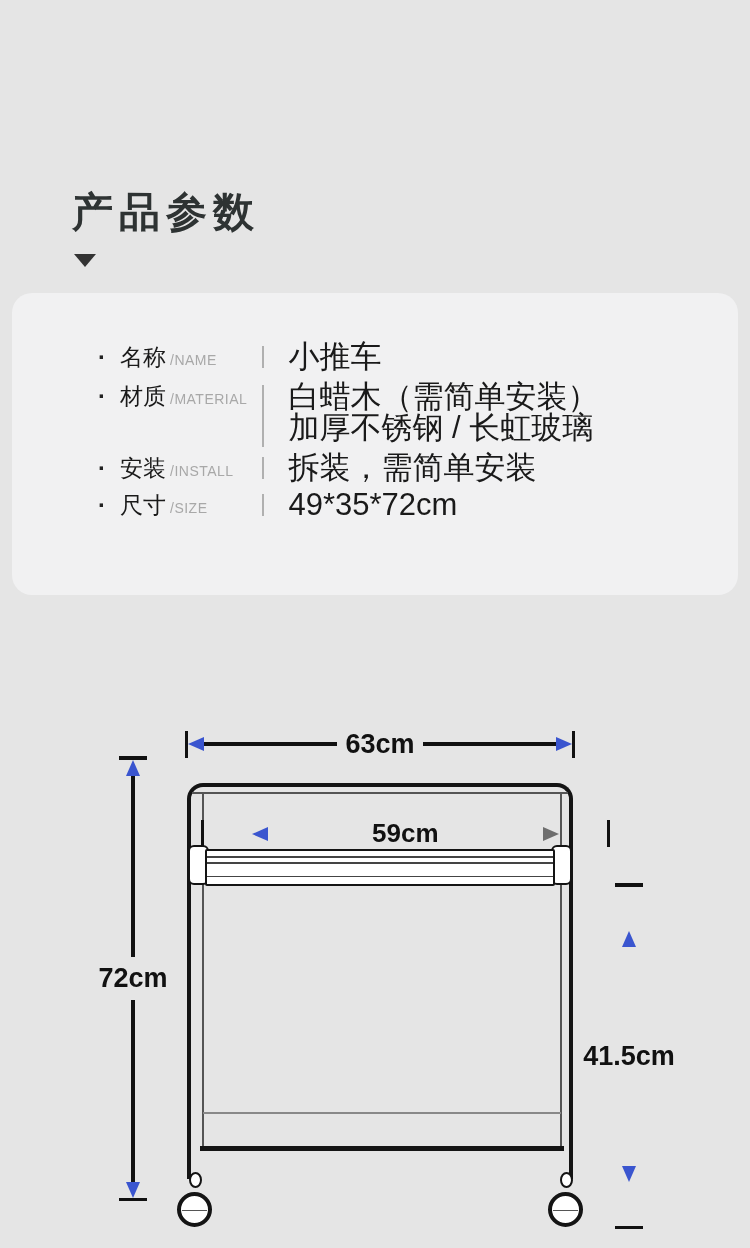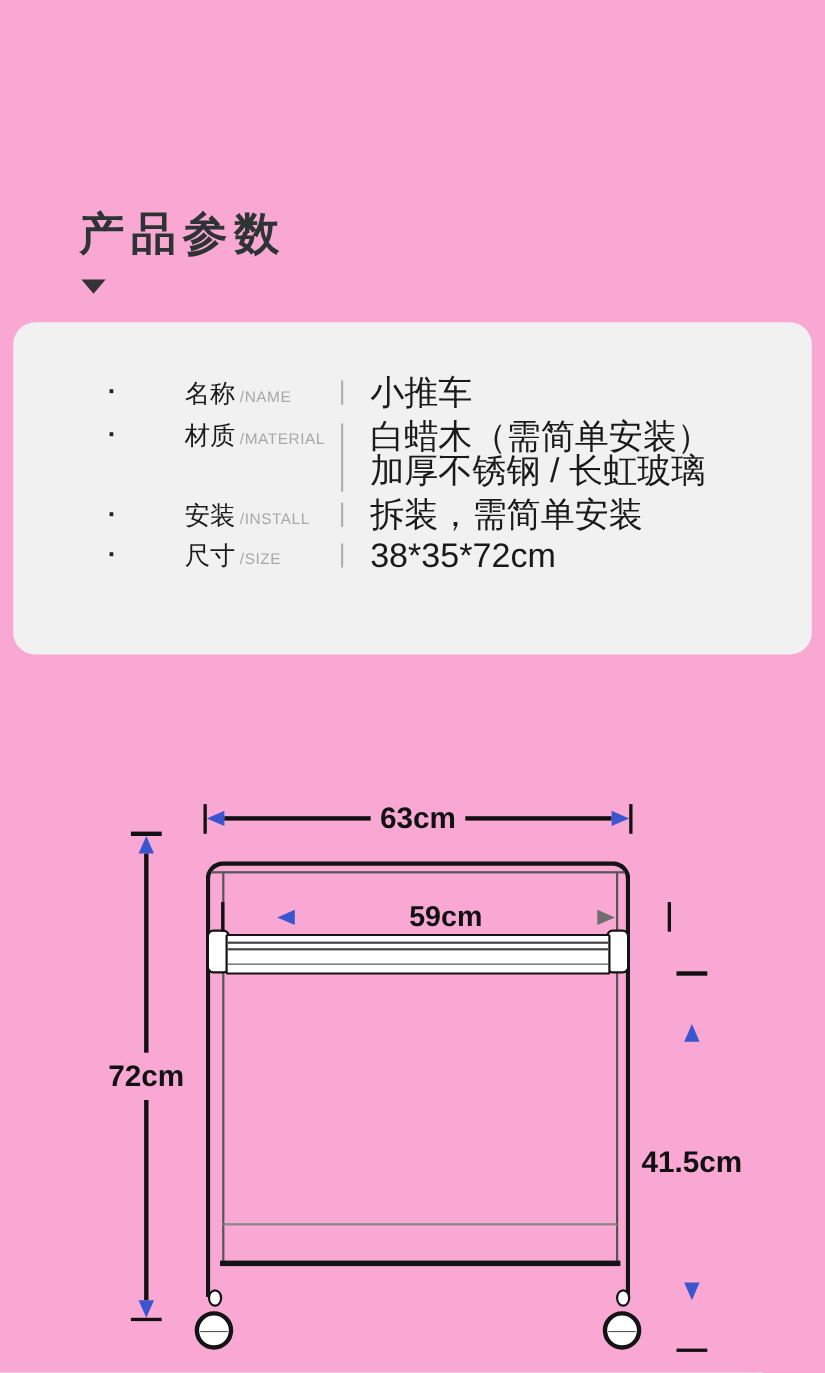--- a/index.html
+++ b/index.html
@@ -1,17 +1,17 @@
 <!DOCTYPE html>
 <html><head>
 <meta charset="utf-8">
 <style>
   html,body{margin:0;padding:0;background:#fff;}
   #page{
-    position:relative;width:750px;height:1248px;background:#f9a8d4;
+    position:relative;width:750px;height:1248px;background:#e5e5e5;
     font-family:"Liberation Sans","DejaVu Sans",sans-serif;
     overflow:hidden;color:#1a1a1a;
   }
   
   .title{
     position:absolute;left:72px;top:188px;
     font-size:41px;font-weight:700;color:#2e3333;letter-spacing:6px;line-height:48px;
   }
   .title-caret{
     position:absolute;left:74px;top:254px;width:0;height:0;
@@ -22,21 +22,21 @@
   .card{
     position:absolute;left:12px;top:293px;width:726px;height:302px;
     background:#f1f1f2;border-radius:20px;
   }
   .p-row{position:absolute;left:0;width:100%;display:flex;align-items:flex-start;}
   .p-row.r1{top:52px;}
   .p-row.r2{top:91px;}
   .p-row.r3{top:163px;}
   .p-row.r4{top:200px;}
   .p-bullet{margin-left:86px;width:22px;font-size:24px;line-height:24px;color:#222;font-weight:700;}
-  .p-label-group{width:142px;display:flex;align-items:baseline;margin-left:48px;}
+  .p-label-group{width:142px;display:flex;align-items:baseline;}
   .p-label{font-size:23px;line-height:24px;color:#1a1a1a;}
   .p-sub{font-size:14px;color:#a8a8a8;margin-left:4px;letter-spacing:0.5px;}
   .p-div{width:1.5px;background:#b0b0b0;height:22px;margin-top:1px;}
   .p-row.r2 .p-div{height:62px;}
   .p-value{margin-left:25px;font-size:31px;line-height:24px;color:#1a1a1a;}
   .p-row.r2 .p-value{line-height:31px;margin-top:-3px;}
   
   .disclaimer{
     position:absolute;left:0;top:617px;width:727px;text-align:right;
     font-size:21px;color:#333;line-height:26px;
@@ -144,21 +144,21 @@
       <span class="p-value">拆装，需简单安装</span>
     </div>
 
     <div class="p-row r4">
       <span class="p-bullet">·</span>
       <span class="p-label-group">
         <span class="p-label">尺寸</span>
         <span class="p-sub">/SIZE</span>
       </span>
       <span class="p-div"></span>
-      <span class="p-value">38*35*72cm</span>
+      <span class="p-value">49*35*72cm</span>
     </div>
 
   </div>
 
 
   <div>
 
     <div class="frame"></div>
     <div class="line" id="top-inner-line"></div>
     <div class="line" id="leg-inner-left"></div>

